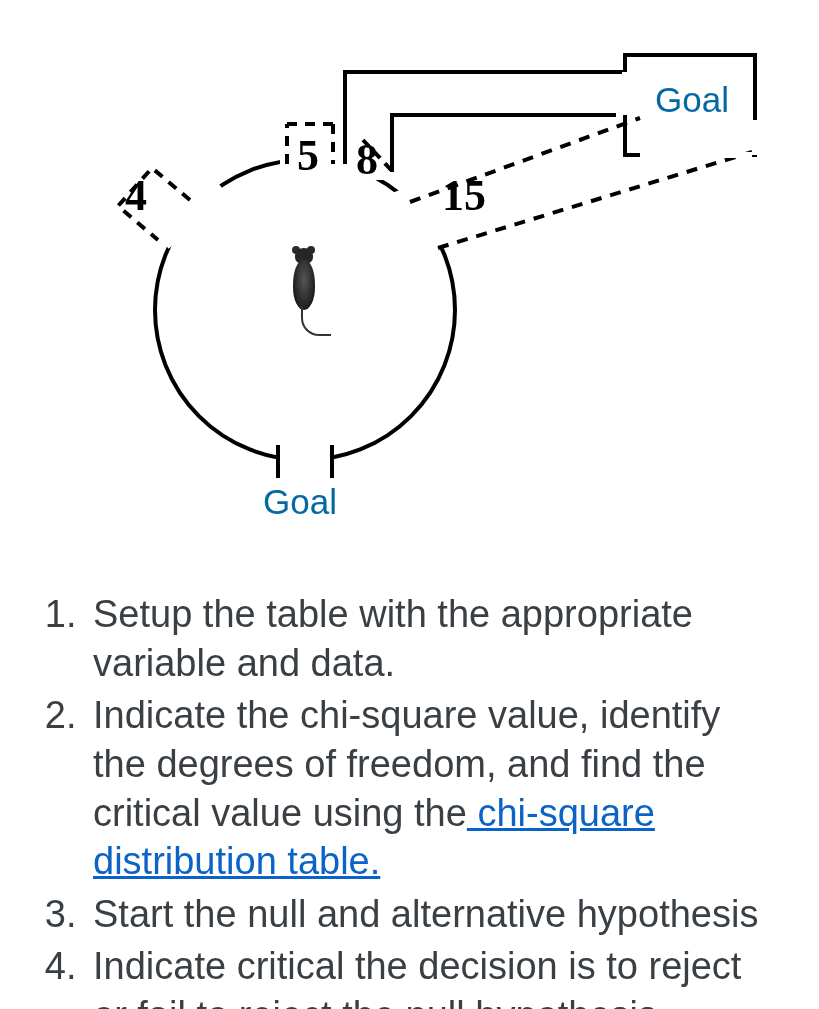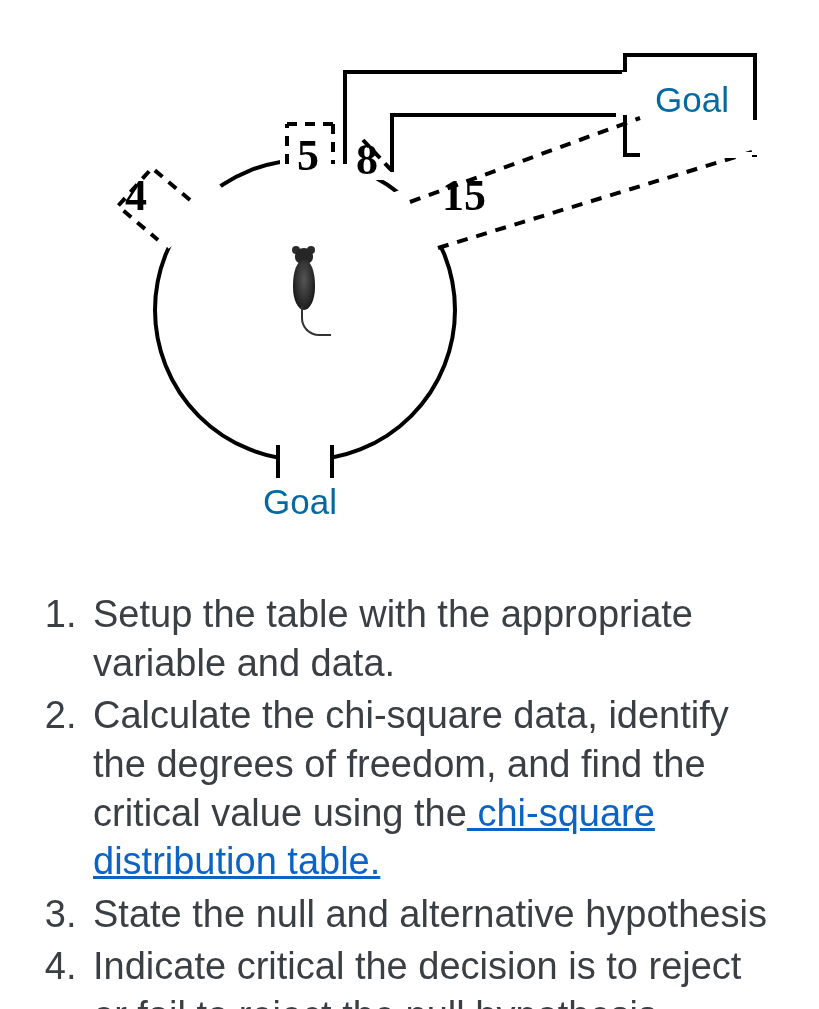--- a/index.html
+++ b/index.html
@@ -158,18 +158,18 @@
     <div class="rat-head"></div>
     <div class="rat-body"></div>
     <div class="rat-tail"></div>
   </div>
 </div>
 
 <div class="content">
   <ol class="questions">
     <li><span>Setup the table with the appropriate variable and data.</span></li>
     <li>
-      <span>Calculate the chi-square data, identify the degrees of freedom, and find the critical value using the</span><a href="#" class="link"><span> chi-square distribution table.</span></a>
+      <span>Indicate the chi-square value, identify the degrees of freedom, and find the critical value using the</span><a href="#" class="link"><span> chi-square distribution table.</span></a>
     </li>
-    <li><span>State the null and alternative hypothesis</span></li>
+    <li><span>Start the null and alternative hypothesis</span></li>
     <li><span>Indicate critical the decision is to reject or fail to reject the null hypothesis.</span></li>
   </ol>
 </div>
 
 </body></html>

